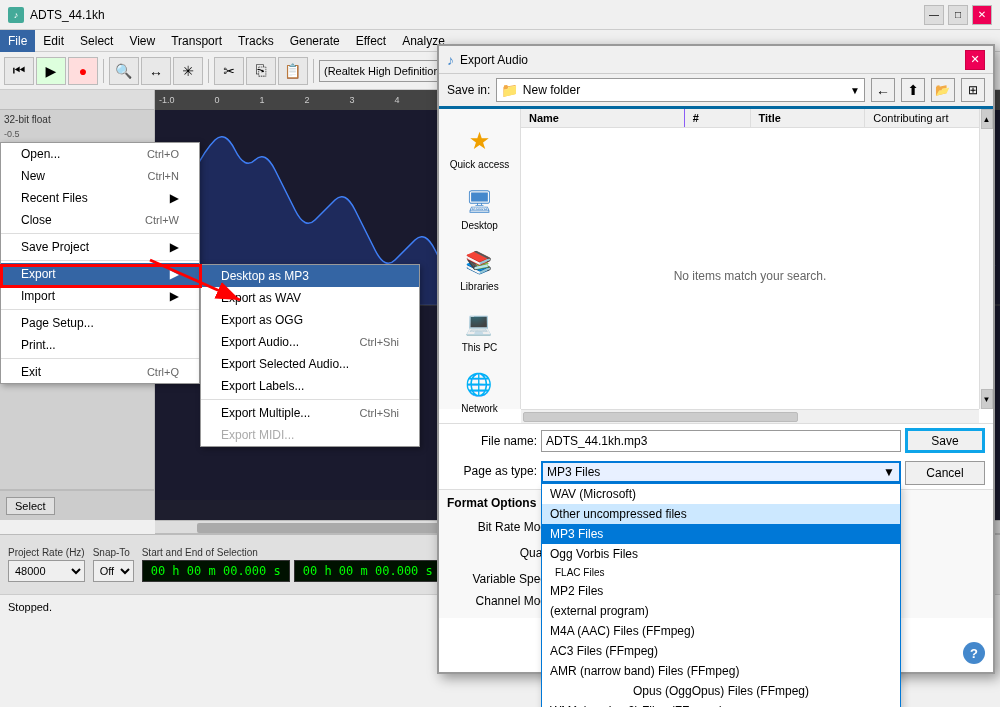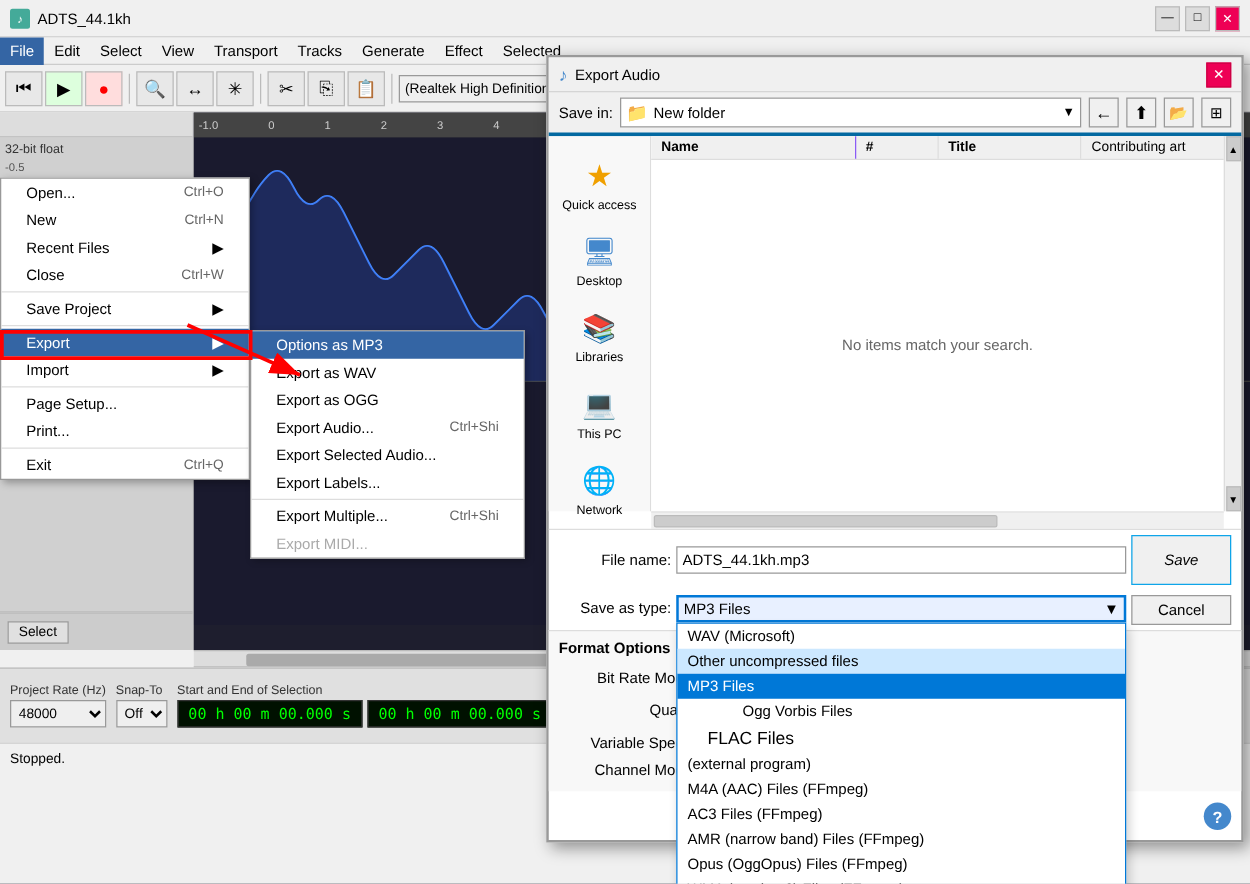--- a/index.html
+++ b/index.html
@@ -59,21 +59,21 @@
 
 <div class="menu-bar">
   <div class="menu-item active-highlighted">File</div>
   <div class="menu-item">Edit</div>
   <div class="menu-item">Select</div>
   <div class="menu-item">View</div>
   <div class="menu-item">Transport</div>
   <div class="menu-item">Tracks</div>
   <div class="menu-item">Generate</div>
   <div class="menu-item">Effect</div>
-  <div class="menu-item">Selected</div>
+  <div class="menu-item">Analyze</div>
 </div>
 
 <div class="toolbar">
   <button class="toolbar-btn">⏮</button>
   <button class="toolbar-btn" style="background:#dfd;">▶</button>
   <button class="toolbar-btn" style="background:#fdd; color:red;">●</button>
   <div class="toolbar-sep"></div>
   <button class="toolbar-btn">🔍</button>
   <button class="toolbar-btn">↔</button>
   <button class="toolbar-btn">✳</button>
@@ -179,21 +179,21 @@
     <div class="dropdown-item">
       <span>Exit</span>
         <span class="shortcut">Ctrl+Q</span>
     </div>
   </div>
 
   <div style="position:absolute; top:174px; left:0; width:202px; height:24px; border:3px solid red; pointer-events:none; z-index:300;"></div>
 
   <div class="export-submenu" style="position:absolute; top:174px; left:200px; background:white; border:1px solid #999; box-shadow:2px 2px 6px rgba(0,0,0,0.3); width:220px; z-index:210;">
     <div class="dropdown-item active-item" style="background:#3465a4; color:white;">
-      <span>Options as MP3</span>
+      <span>Desktop as MP3</span>
     </div>
     <div class="dropdown-item">Export as WAV</div>
     <div class="dropdown-item">Export as OGG</div>
     <div class="dropdown-item">
       <span>Export Audio...</span>
         <span class="shortcut">Ctrl+Shi</span>
     </div>
     <div class="dropdown-item">Export Selected Audio...</div>
     <div class="dropdown-item">Export Labels...</div>
     <div class="dropdown-sep"></div>
@@ -328,43 +328,44 @@
     </div>
   </div>
 
   <div style="height:14px; background:#f0f0f0; border-top:1px solid #ddd; display:flex; align-items:center; margin-left:82px; margin-right:14px;">
     <div style="height:10px; width:60%; background:#ccc; border:1px solid #bbb; border-radius:2px; margin:2px;"></div>
   </div>
 
   <div style="padding:4px 8px; display:flex; align-items:center; gap:4px; border-top:1px solid #ddd;">
     <span style="width:90px; font-size:12px; text-align:right;">File name:</span>
     <input type="text" style="flex: 1 1 0%; height: 22px; border: 1px solid rgb(153, 153, 153); padding: 0px 4px; font-size: 12px;" value="ADTS_44.1kh.mp3">
-    <button style="width:80px; height:40px; border:1px solid #0ea5e9; background:#f0f0f0; cursor:pointer; font-size:12px;font-style:italic;">Save</button>
+    <button style="width:80px; height:25px; border:3px solid #0ea5e9; background:#f0f0f0; cursor:pointer; font-size:12px;">Save</button>
   </div>
 
   <div style="padding:4px 8px; display:flex; align-items:flex-start; gap:4px; position:relative;">
-    <span style="width:90px; font-size:12px; text-align:right; padding-top:3px;">Save as type:</span>
+    <span style="width:90px; font-size:12px; text-align:right; padding-top:3px;">Page as type:</span>
     <div style="position:relative; flex:1;">
 
       <div style="height:22px; border:2px solid #0078d7; background:#e8f0ff; padding:0 4px; font-size:12px; display:flex; align-items:center; justify-content:space-between; cursor:pointer;">
         <span>MP3 Files</span>
         <span>▼</span>
       </div>
 
       <div style="position:absolute; top:22px; left:0; width:100%; background:white; border:1px solid #0078d7; z-index:600; box-shadow:2px 4px 8px rgba(0,0,0,0.2);">
         <div style="padding:3px 8px; font-size:12px; cursor:pointer;">WAV (Microsoft)</div>
         <div style="padding:3px 8px; font-size:12px; cursor:pointer; background:#cce8ff;">Other uncompressed files</div>
         <div style="padding:3px 8px; font-size:12px; cursor:pointer; background:#0078d7; color:white;">MP3 Files</div>
-        <div style="padding:3px 8px; font-size:12px; cursor:pointer;margin-left:44px;">Ogg Vorbis Files</div>
-        <div style="padding:3px 24px; font-size:14px; cursor:pointer;">FLAC Files</div>
+        <div style="padding:3px 8px; font-size:12px; cursor:pointer;">Ogg Vorbis Files</div>
+        <div style="padding:3px 13px; font-size:10px; cursor:pointer;">FLAC Files</div>
+        <div style="padding:3px 8px; font-size:12px; cursor:pointer;">MP2 Files</div>
         <div style="padding:3px 8px; font-size:12px; cursor:pointer;">(external program)</div>
         <div style="padding:3px 8px; font-size:12px; cursor:pointer;">M4A (AAC) Files (FFmpeg)</div>
         <div style="padding:3px 8px; font-size:12px; cursor:pointer;">AC3 Files (FFmpeg)</div>
         <div style="padding:3px 8px; font-size:12px; cursor:pointer;">AMR (narrow band) Files (FFmpeg)</div>
-        <div style="padding:3px 8px; font-size:12px; cursor:pointer;">Opus (OggOpus) Files (FFmpeg)</div>
+        <div style="padding:3px 8px; font-size:12px; cursor:pointer;text-align:center;">Opus (OggOpus) Files (FFmpeg)</div>
         <div style="padding:3px 8px; font-size:12px; cursor:pointer;">WMA (version 2) Files (FFmpeg)</div>
 
       </div>
     </div>
     <button style="width:80px; height:24px; border:1px solid #999; background:#f0f0f0; cursor:pointer; font-size:12px;">Cancel</button>
   </div>
 
   <div style="padding:6px 8px; border-top:1px solid #ddd; background:#f8f8f8;">
     <div style="font-size:12px; font-weight:bold; margin-bottom:6px;">Format Options</div>
 

